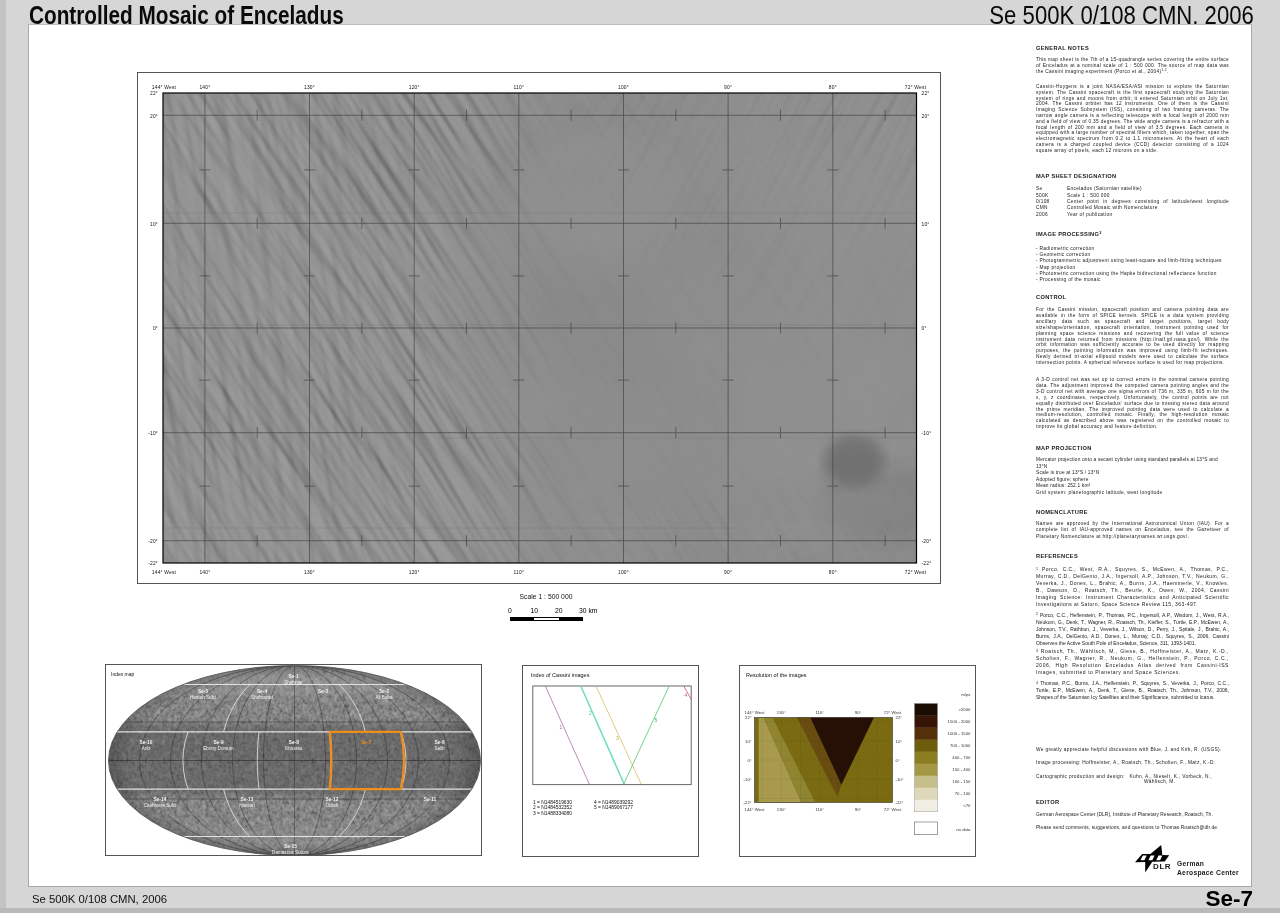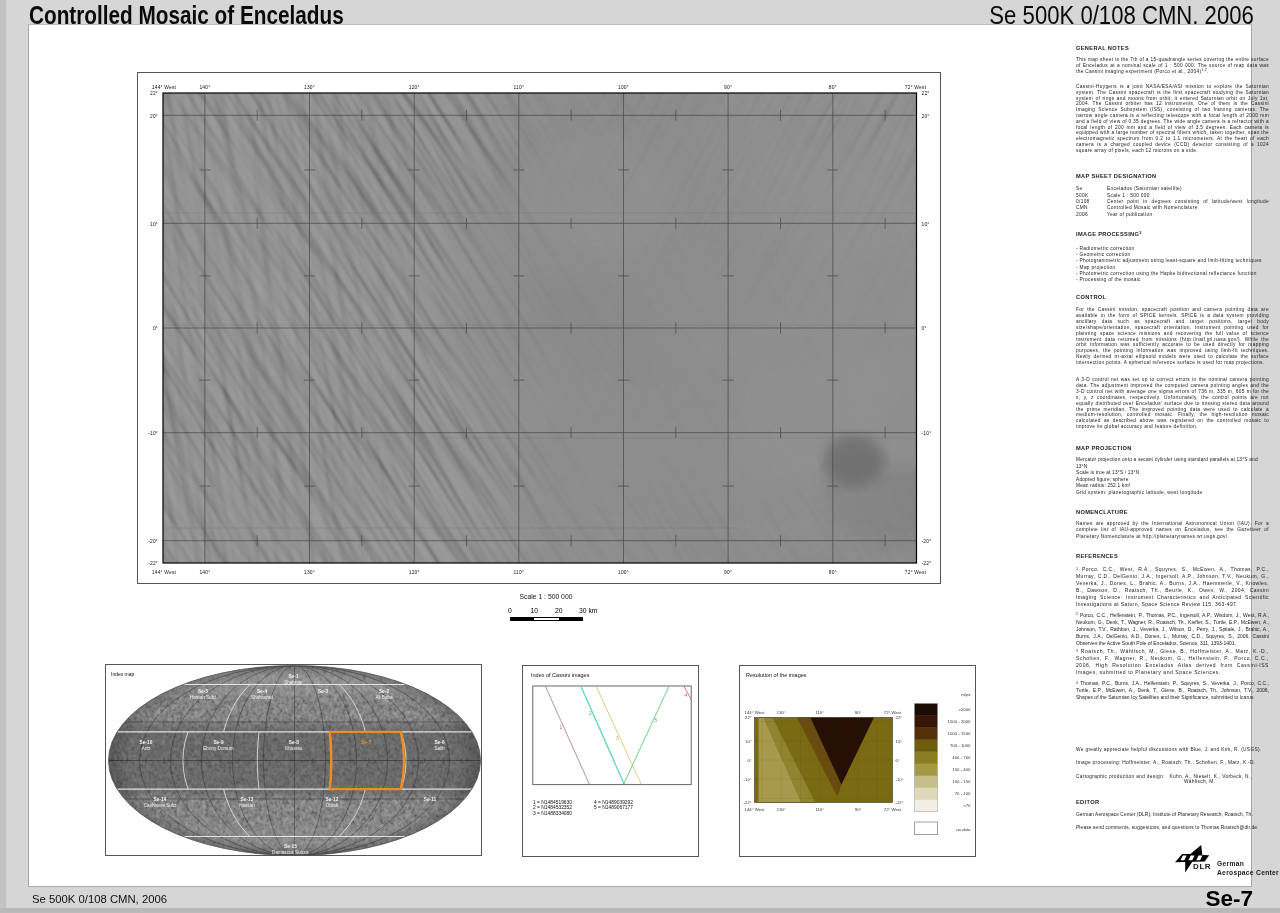--- a/index.html
+++ b/index.html
@@ -14,21 +14,21 @@
   #footR{right:27px;top:886px;font-size:22.5px;font-weight:bold;color:#000;}
   
   #mapframe{left:137px;top:72px;width:802px;height:510px;background:#fff;border:1px solid #555;}
   
   #scaleblock{left:436px;top:593px;width:220px;}
   
   #indexpanel{left:105px;top:664px;width:375px;height:190px;background:#fff;border:1px solid #555;}
   #caspanel{left:522px;top:665px;width:175px;height:190px;background:#fff;border:1px solid #555;}
   #respanel{left:739px;top:665px;width:235px;height:190px;background:#fff;border:1px solid #555;}
   
-  #rcol{left:1076px;top:0px;width:193px;height:885px;font-size:4.8px;color:#1a1a1a;letter-spacing:0.32px;}
+  #rcol{left:1036px;top:0px;width:193px;height:885px;font-size:4.8px;color:#1a1a1a;letter-spacing:0.32px;}
   #rcol .h{font-weight:bold;font-size:5.7px;position:absolute;left:0;}
   #rcol p{position:absolute;left:0;margin:0;text-align:justify;line-height:5.8px;}
   #rcol .ref{font-size:5px;line-height:7.0px;letter-spacing:0.55px;}
   #rcol sup{font-size:70%;line-height:0;vertical-align:baseline;position:relative;top:-1.5px;}
 </style>
 </head>
 <body>
 <div class="abs" id="leftstrip"></div>
 <div class="abs" id="botstrip"></div>
 <div class="abs" id="titleL">Controlled Mosaic of Enceladus</div>

